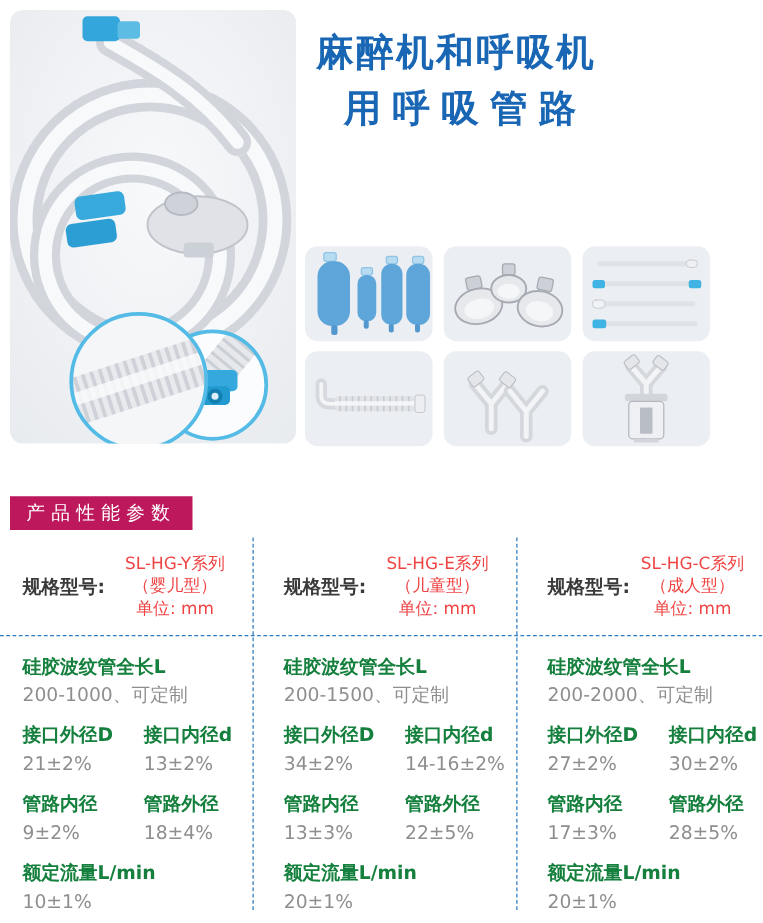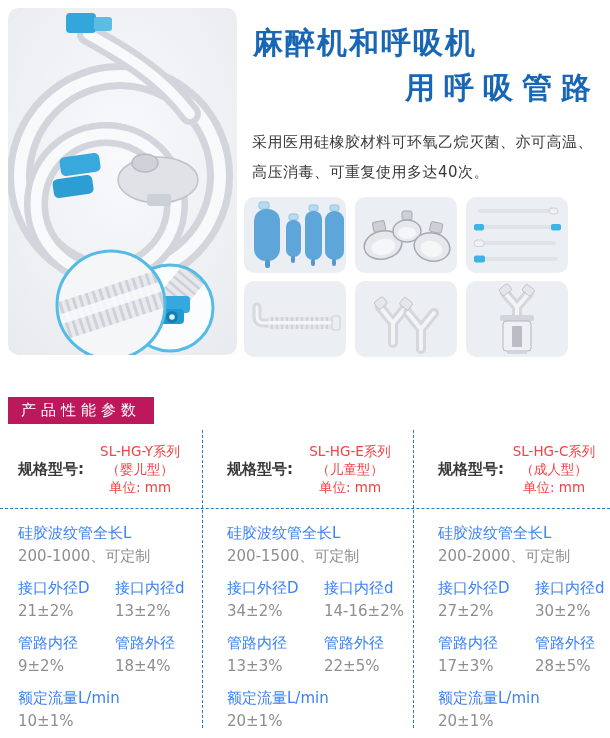--- a/index.html
+++ b/index.html
@@ -5,21 +5,21 @@
   html,body{margin:0;padding:0;background:#ffffff;}
   body{font-family:"DejaVu Sans","Liberation Sans",sans-serif;}
   #page{position:relative;width:610px;height:732px;background:#ffffff;overflow:hidden;}
 
   
   .hero-photo{position:absolute;left:8px;top:8px;width:229px;height:347px;border-radius:10px;overflow:hidden;}
 
   
   .hero-right{position:absolute;left:245px;top:20px;width:355px;}
   .title-line1{font-size:30px;font-weight:bold;color:#1866b4;letter-spacing:2px;line-height:45px;padding-left:8px;}
-  .title-line2{font-size:30px;font-weight:bold;color:#1866b4;letter-spacing:9px;line-height:45px;text-align:right;padding-left:30px;}
+  .title-line2{font-size:30px;font-weight:bold;color:#1866b4;letter-spacing:9px;line-height:45px;text-align:left;padding-left:30px;}
   .hero-desc{margin-top:17px;margin-left:7px;width:348px;font-size:15px;line-height:30px;color:#3a3a3a;letter-spacing:0.5px;}
 
   
   .gallery{position:absolute;left:244px;top:197px;width:324px;display:grid;grid-template-columns:repeat(3,102px);grid-auto-rows:76px;gap:8px 9px;}
   .tile{width:102px;height:76px;background:#ebeef2;border-radius:10px;overflow:hidden;}
 
   
   .params-bar{position:absolute;left:8px;top:397px;height:27px;line-height:27px;background:#be185d;color:#ffffff;font-size:15px;letter-spacing:5px;padding:0 13px;font-weight:500;}
 
   
@@ -29,21 +29,21 @@
   .vline.v2{left:413px;}
   .hline{position:absolute;top:78px;left:0;width:610px;height:0;border-top:1px dashed #2d7bc0;}
   .col{position:absolute;top:0;height:300px;}
   .col.c1{left:0;width:202px;padding-left:18px;box-sizing:border-box;}
   .col.c2{left:202px;width:211px;padding-left:25px;box-sizing:border-box;}
   .col.c3{left:413px;width:197px;padding-left:25px;box-sizing:border-box;}
   .col-header{height:78px;display:flex;align-items:center;}
   .model-label{font-size:15px;font-weight:bold;color:#3a3a3a;white-space:nowrap;}
   .series-block{flex:1;text-align:center;color:#ef4444;font-size:13.5px;line-height:18px;padding-right:6px;}
   .col-body{padding-top:15px;}
-  .spec-label{font-size:15px;font-weight:normal;color:#3b82f6;line-height:21px;white-space:nowrap;}
+  .spec-label{font-size:15px;font-weight:bold;color:#15803d;line-height:21px;white-space:nowrap;}
   .spec-value{font-size:15px;color:#8e8e8e;line-height:21px;margin-top:2px;white-space:nowrap;}
   .spec-row{margin-bottom:11px;}
   .spec-pair{display:flex;margin-bottom:11px;}
   .sub{width:97px;}
   .sub.right{flex:1;}
 </style>
 </head>
 <body>
 
 <div id="page">
@@ -147,21 +147,20 @@
           </g>
         </g>
         <circle cx="103" cy="297" r="54" fill="none" stroke="#54bbe6" stroke-width="3"></circle>
       </g>
     </svg>
   </div>
 
   <div class="hero-right">
     <div class="title-line1">麻醉机和呼吸机</div>
     <div class="title-line2">用呼吸管路</div>
-    <div class="hero-desc">采用医用硅橡胶材料可环氧乙烷灭菌、亦可高温、高压消毒、可重复使用多达40次。</div>
   </div>
 
   <div class="gallery">
 
     <div class="tile">
       <svg width="102" height="76" viewBox="0 0 102 76">
         <g>
           <rect x="15" y="5" width="10" height="7" rx="2" fill="#b7dcf1" stroke="#8fc4e5"></rect>
           <rect x="10" y="12" width="26" height="52" rx="12" fill="#5ea6da"></rect>
           <rect x="21" y="63" width="5" height="8" rx="2" fill="#5298cf"></rect>

